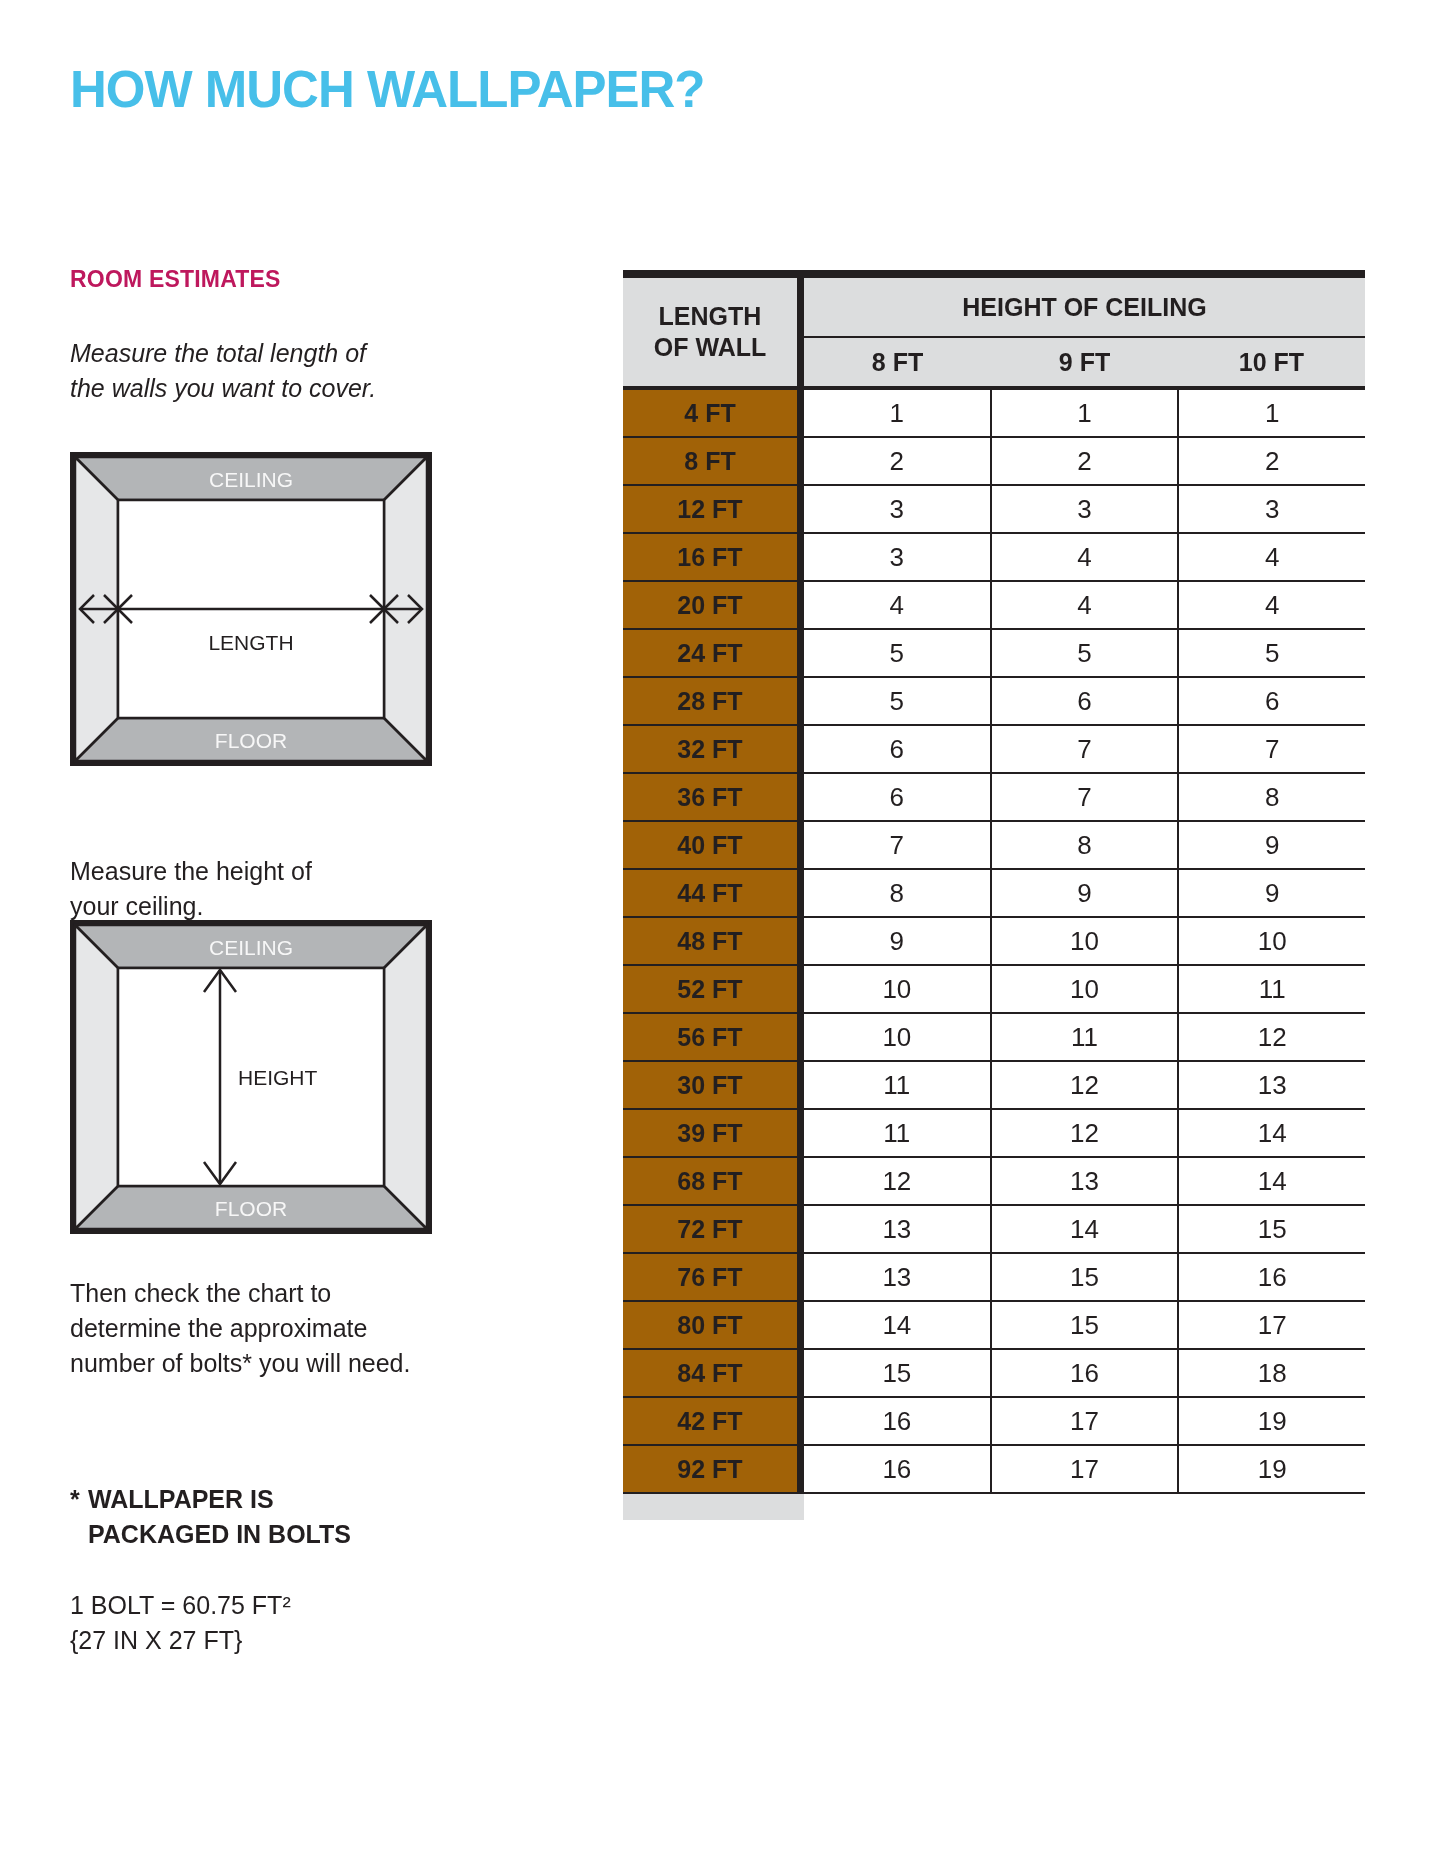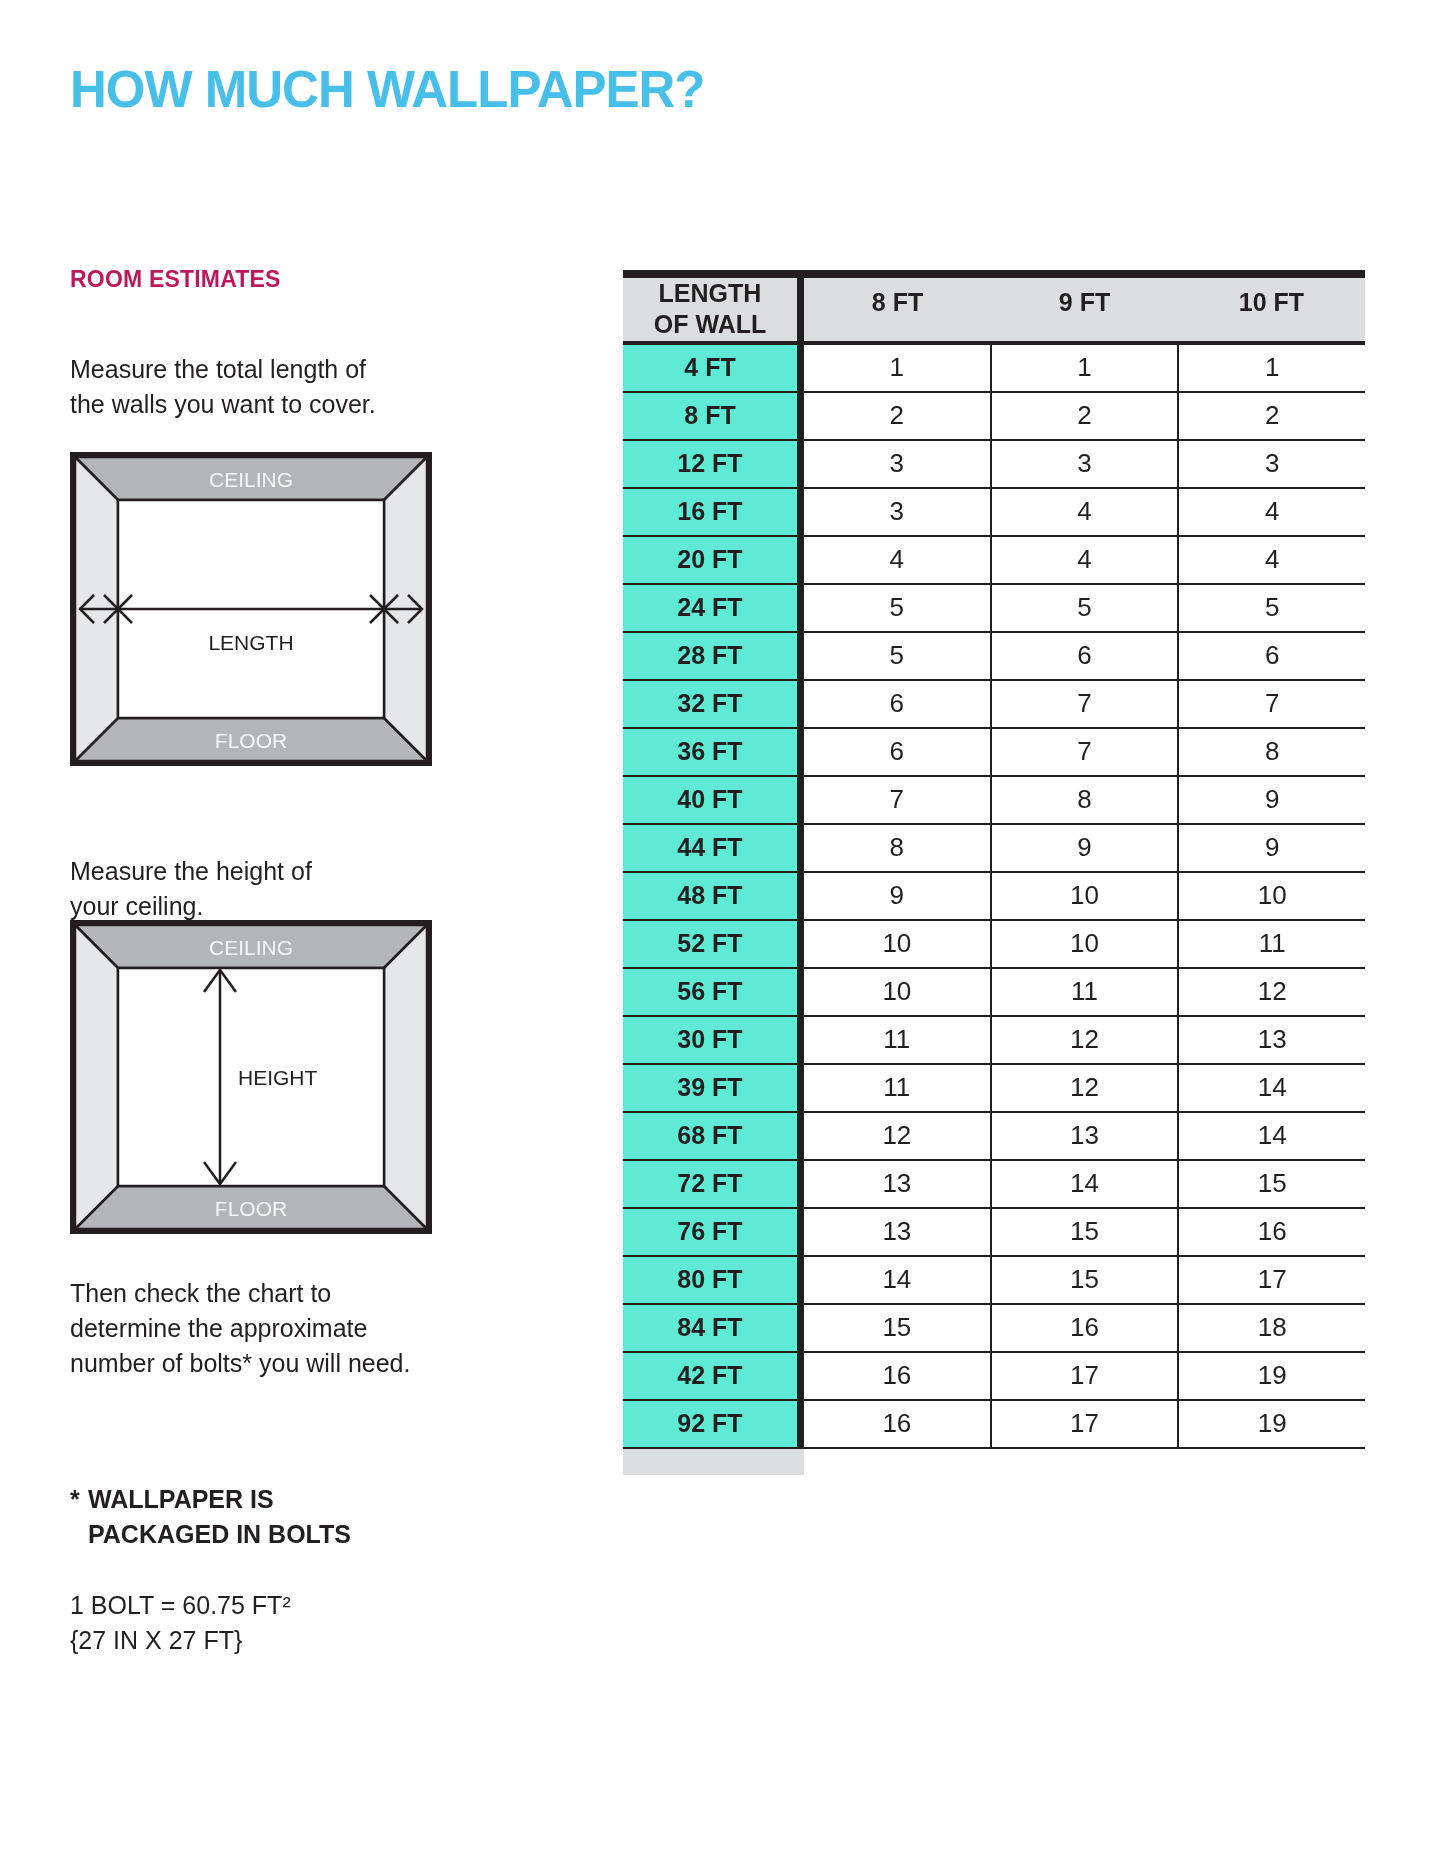--- a/index.html
+++ b/index.html
@@ -38,21 +38,21 @@
   }
   .left-col .section-heading { position: absolute; top: 266px; left: 0; }
   .para {
     position: absolute;
     left: 0;
     font-size: 25px;
     line-height: 1.4;
     white-space: pre-line;
     color: #231F20;
   }
-  .para-length { top: 352px; }
+  .para-length { top: 336px; font-style: italic; }
   .para-height { top: 806px; margin-top: 48px; }
   .para-chart  { top: 1276px; }
   .diagram { position: absolute; left: 0; }
   .diagram-1 { top: 452px; }
   .diagram-2 { top: 920px; }
   .footnote {
     position: absolute;
     top: 1482px;
     left: 0;
     display: flex;
@@ -111,21 +111,21 @@
     flex: 1;
     display: flex;
     align-items: center;
     justify-content: center;
     font-weight: bold;
     font-size: 25px;
   }
   .t-row { display: flex; height: 48px; }
   .t-row .lbl {
     width: 181px;
-    background: #5eead4;
+    background: #a16207;
     border-right: 7px solid #231F20;
     border-bottom: 2.5px solid #231F20;
     display: flex;
     align-items: center;
     justify-content: center;
     font-weight: bold;
     font-size: 25px;
   }
   .t-row .val {
     flex: 1;
@@ -220,20 +220,21 @@
   </div>
 
   <h2 class="blue-heading table-heading">NUMBER OF BOLTS* NEEDED</h2>
 
   <div class="bolt-table">
     <div class="t-topbar"></div>
     <div class="t-header">
       <div class="t-corner">LENGTH
 OF WALL</div>
       <div class="t-colgroup">
+        <div class="t-colgroup-title">HEIGHT OF CEILING</div>
         <div class="t-subcols">
           <div>8 FT</div>
           <div>9 FT</div>
           <div>10 FT</div>
         </div>
       </div>
     </div>
     <div class="t-rows">
   <div class="t-row">
     <div class="lbl">4 FT</div>

